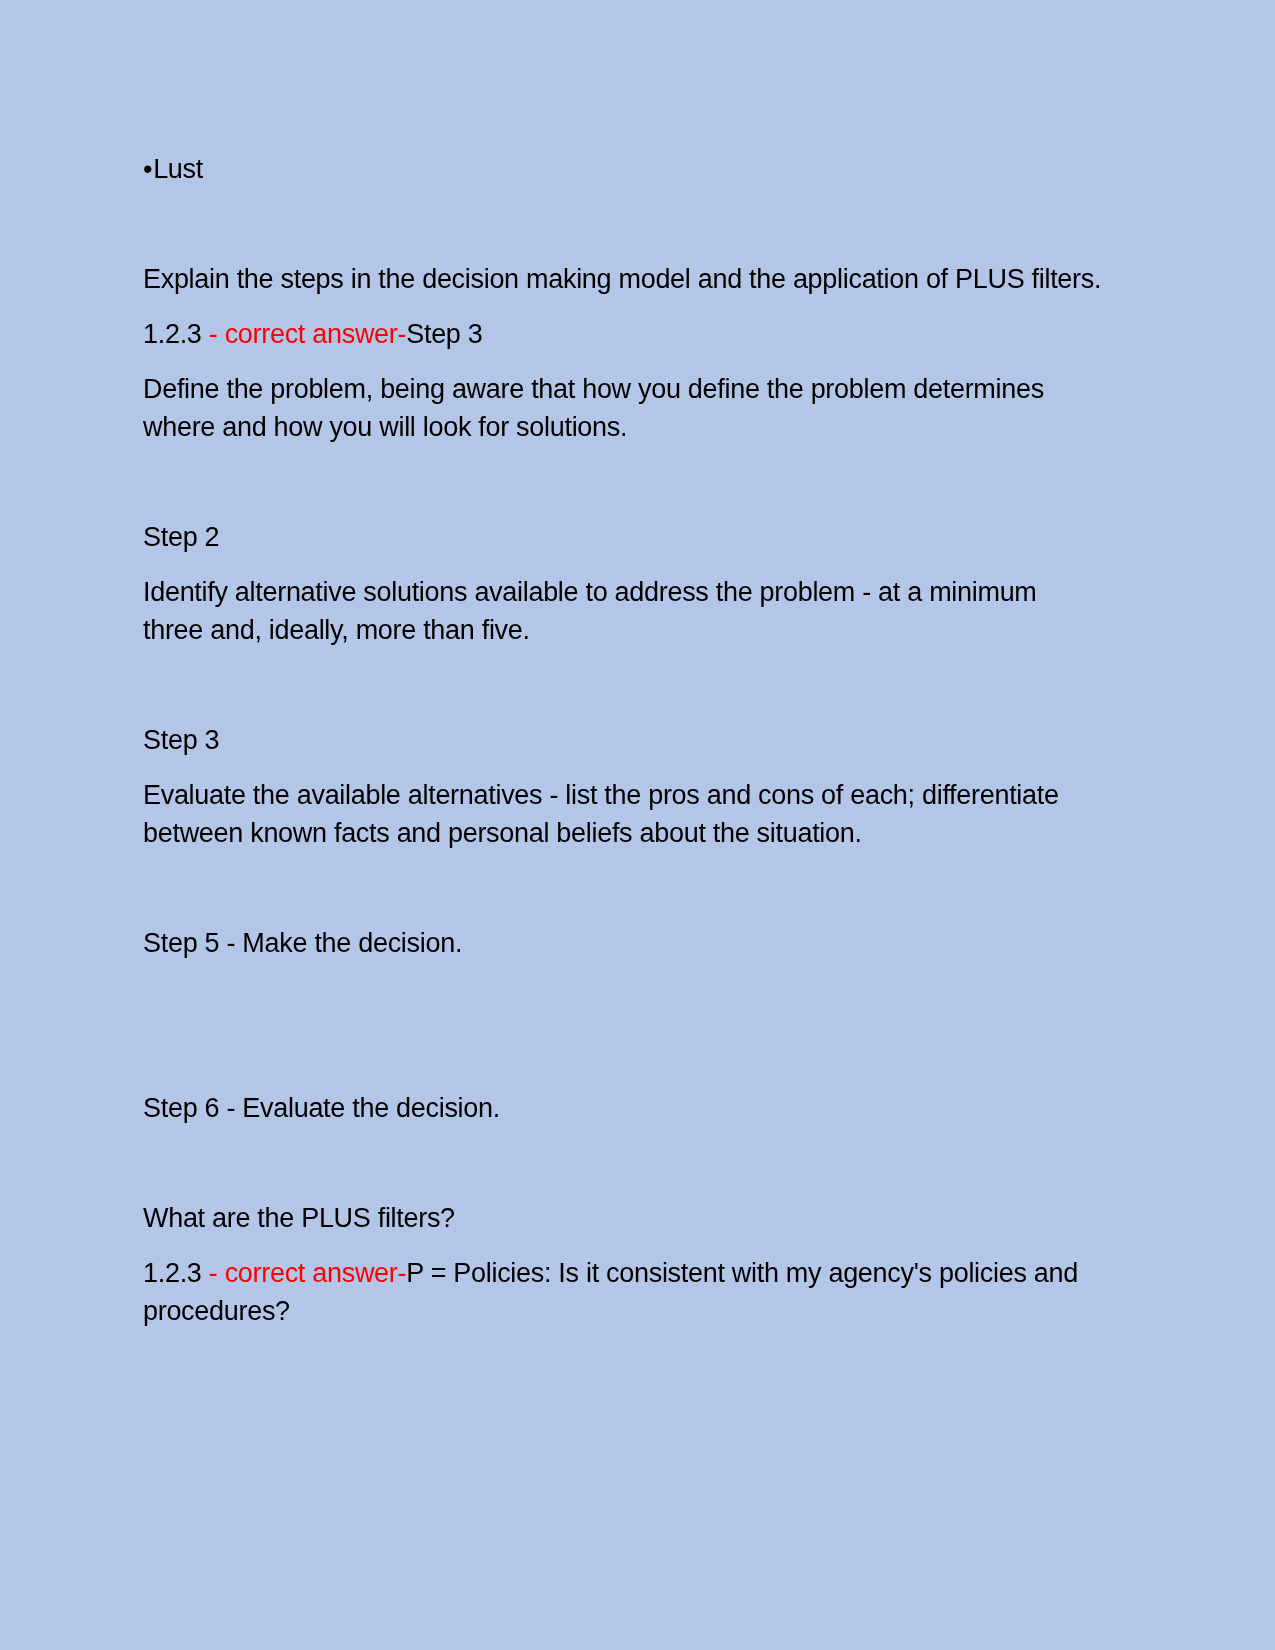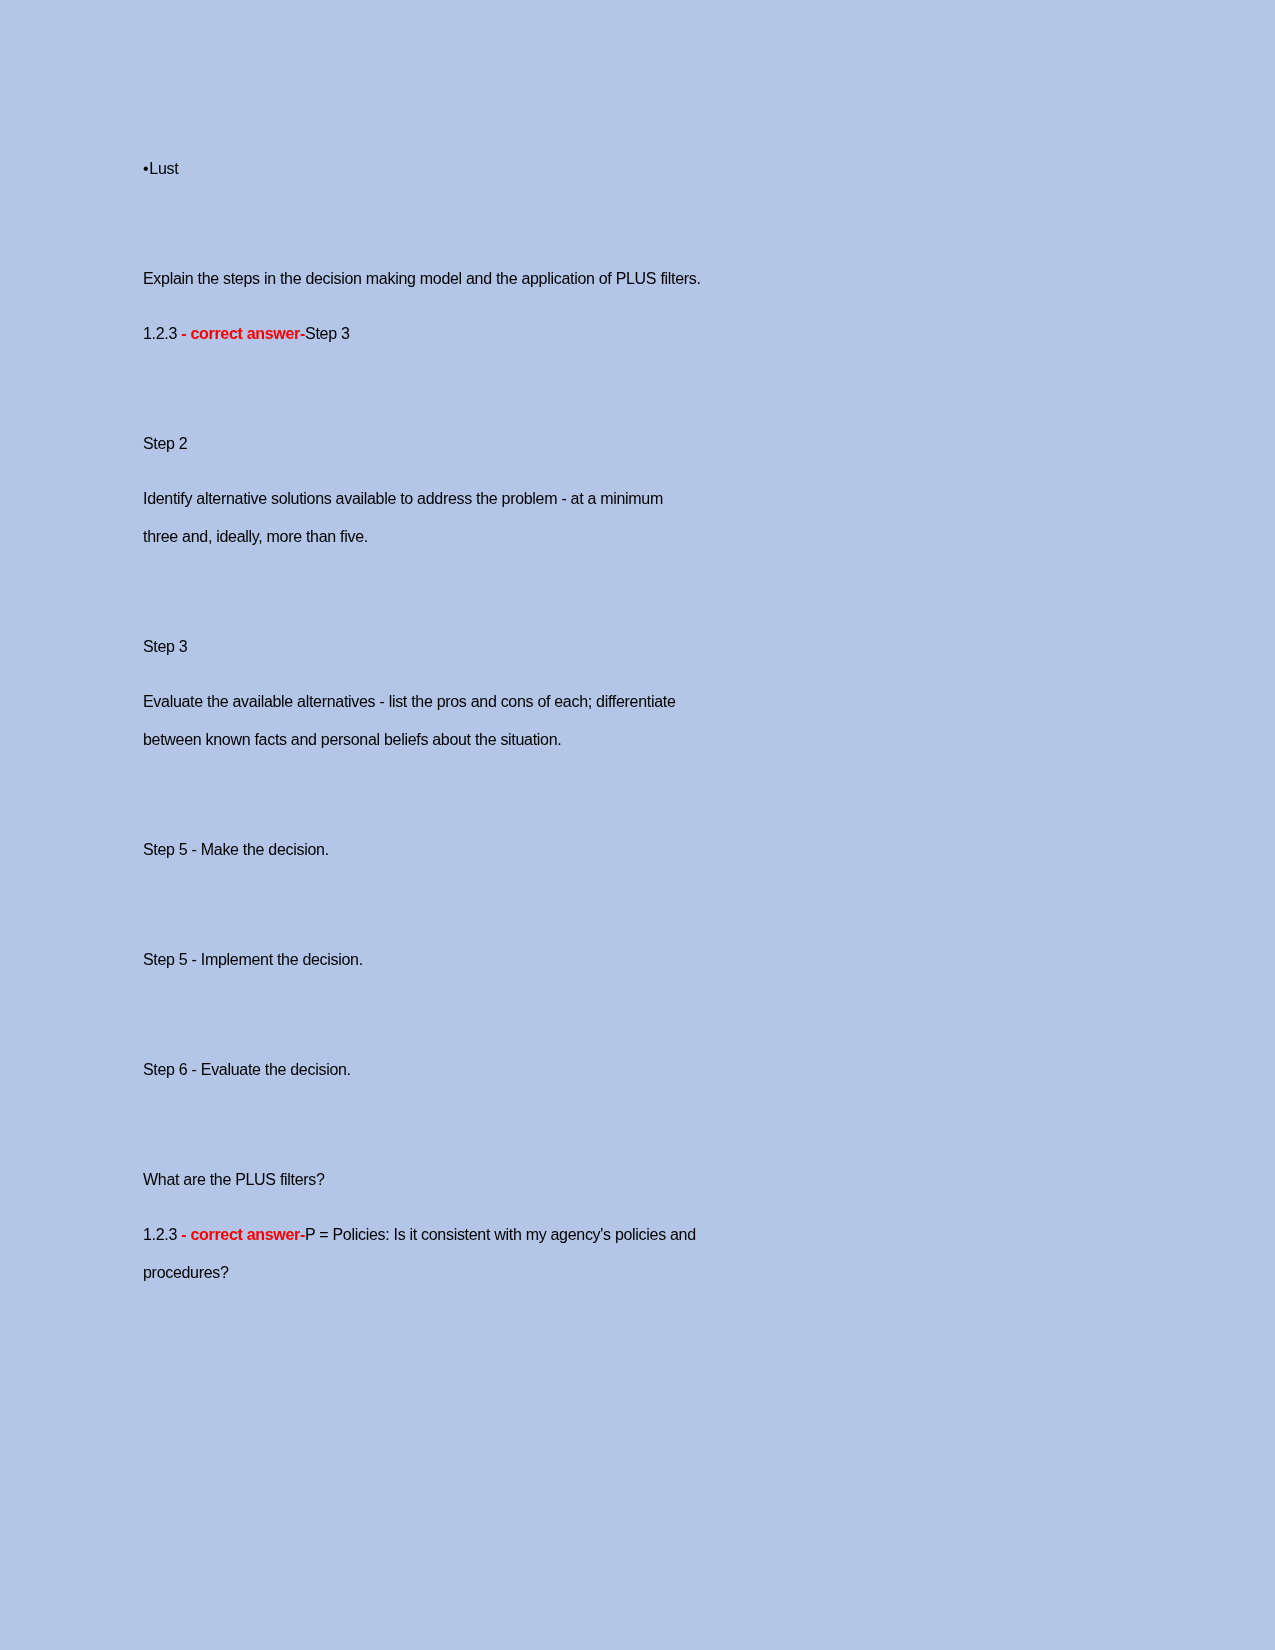--- a/index.html
+++ b/index.html
@@ -15,58 +15,59 @@
     overflow: hidden;
   }
   .page {
     box-sizing: border-box;
     width: 1275px;
     height: 1650px;
     padding: 150px 70px 0 143px;
   }
   .para {
     margin: 0 0 17px 0;
-    font-size: 16px;
+    font-size: 27px;
     line-height: 38px;
     letter-spacing: -0.3px;
     white-space: pre-line;
     font-weight: 400;
   }
   .spacer {
     height: 38px;
     margin: 0 0 17px 0;
   }
   .red {
     color: var(--answer-red, #FF0000);
-    font-weight: 700;
+    font-weight: 400;
     text-align: center;
   }
   .bullet-glyph {
     padding-right: 1px;
   }
 </style>
 </head>
 <body>
 
 <div class="page">
     <p class="para"><span class="bullet-glyph">•</span><span>Lust</span></p>
     <div class="spacer"></div>
     <p class="para">Explain the steps in the decision making model and the application of PLUS filters.</p>
     <p class="para"><span class="">1.2.3 </span><span class="red">- correct answer-</span><span class="">Step 3</span></p>
+    <p class="para">Define the problem, being aware that how you define the problem determines
+where and how you will look for solutions.</p>
     <div class="spacer"></div>
     <p class="para">Step 2</p>
     <p class="para">Identify alternative solutions available to address the problem - at a minimum
 three and, ideally, more than five.</p>
     <div class="spacer"></div>
     <p class="para">Step 3</p>
     <p class="para">Evaluate the available alternatives - list the pros and cons of each; differentiate
 between known facts and personal beliefs about the situation.</p>
     <div class="spacer"></div>
     <p class="para">Step 5 - Make the decision.</p>
     <div class="spacer"></div>
-    <p class="para">Step 5 - Implement the decision.</p>
     <div class="spacer"></div>
     <p class="para">Step 6 - Evaluate the decision.</p>
     <div class="spacer"></div>
     <p class="para">What are the PLUS filters?</p>
     <p class="para"><span class="">1.2.3 </span><span class="red">- correct answer-</span><span class="">P = Policies: Is it consistent with my agency's policies and
 procedures?</span></p>
   </div>
 
 </body></html>

